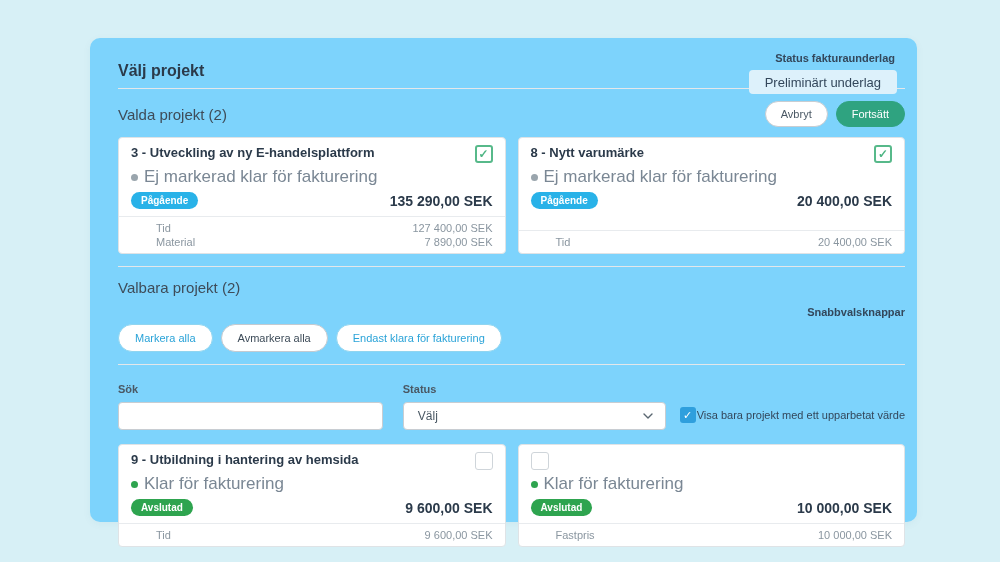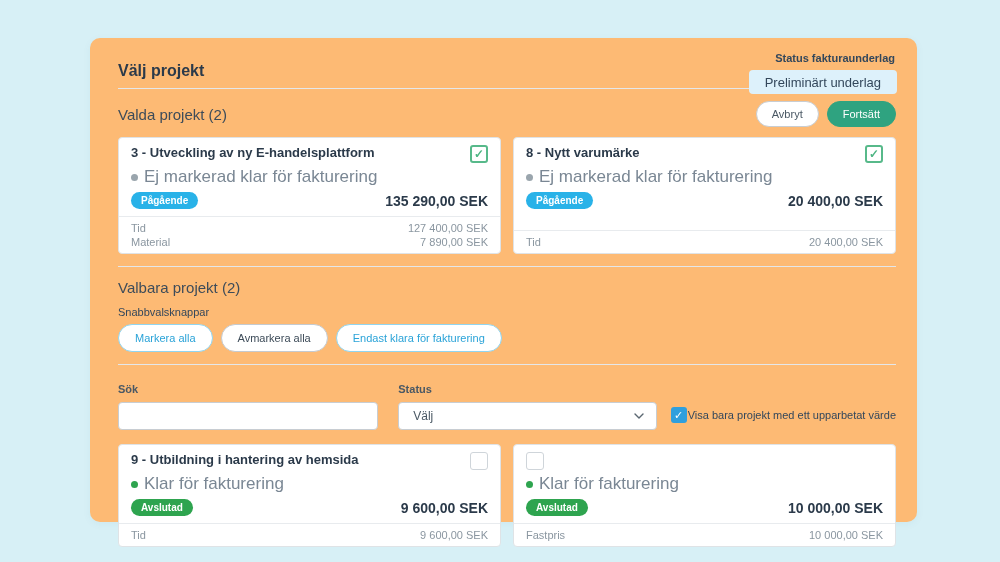--- a/index.html
+++ b/index.html
@@ -5,22 +5,22 @@
   * { box-sizing: border-box; }
   html,body { margin:0; padding:0; }
   body {
     width:1000px; height:562px; position:relative; overflow:hidden;
     background:#d7f0f6;
     font-family:"Liberation Sans", sans-serif;
     color:#2b3a4a;
   }
   .panel {
     position:absolute; left:90px; top:38px; width:827px; height:484px;
-    background:#fdba74; border-radius:10px;
-    padding:10px 21px 0 28px;
+    background:#7dd3fc; border-radius:10px;
+    padding:10px 12px 0 28px;
     box-shadow:0 2px 8px rgba(40,90,110,0.05);
   }
   .status-block { position:absolute; top:10px; right:20px; text-align:right; }
   .status-label { font-size:11px; font-weight:700; color:#33475b; padding:4px 2px 6px; }
   .status-value {
     background:#ddf1fb; color:#33475b; border:none; border-radius:4px;
     font-size:13px; height:24px; padding:0 16px; min-width:145px; cursor:pointer;
     font-family:"Liberation Sans", sans-serif;
   }
   .page-title { margin:14px 0 0; font-size:16px; font-weight:700; color:#2b3a4a; }
@@ -49,22 +49,22 @@
     display:flex; align-items:center; justify-content:center; font-size:12px; font-weight:700;
   }
   .checkbox.checked { border:2px solid #57b98a; color:#4db583; background:#fff; }
   .checkbox.unchecked { border:1px solid #cfd5da; color:transparent; background:#fff; }
   .card-status { display:flex; align-items:center; gap:6px; margin-top:4px; font-size:17px; color:#7a8794; }
   .dot { width:7px; height:7px; border-radius:50%; flex:0 0 auto; }
   .card-badge-row { display:flex; justify-content:space-between; align-items:flex-end; margin-top:5px; }
   .badge { font-size:10px; font-weight:700; color:#fff; padding:3px 10px; border-radius:999px; line-height:11px; }
   .amount { font-size:14px; font-weight:700; color:#2b3a4a; }
   .card-rows { border-top:1px solid #e8ebee; padding:4px 12px; }
-  .card-row { display:flex; justify-content:space-between; font-size:11px; color:#8a96a0; line-height:14px; }
-  .quick-label { font-size:11px; font-weight:400; color:#33475b; margin-top:10px; }
+  .card-row { display:flex; justify-content:space-between; font-size:11px; color:#8a96a0; line-height:14px;margin-left:25px; }
+  .quick-label { font-size:11px; font-weight:700; color:#33475b; margin-top:10px;text-align:right; }
   .quick-buttons { display:flex; gap:8px; margin-top:6px; }
   .qbtn { font-size:11px; border-radius:999px; padding:7px 16px; background:#fff; cursor:pointer; font-family:"Liberation Sans", sans-serif; }
   .qbtn.blue { border:1px solid #90d5f0; color:#2aa3d8; }
   .qbtn.grey { border:1px solid #c4cad0; color:#3e4c59; }
   .filter-row { display:flex; align-items:flex-end; margin-top:18px; }
   .field label { display:block; font-size:11px; font-weight:600; color:#4a5864; margin-bottom:7px; }
   .search-field { width:282px; }
   .search-field input {
     width:100%; height:28px; border:1px solid #c8cdd2; border-radius:4px;
     padding:0 10px; font-size:12px; font-family:"Liberation Sans", sans-serif; color:#2b3a4a;

